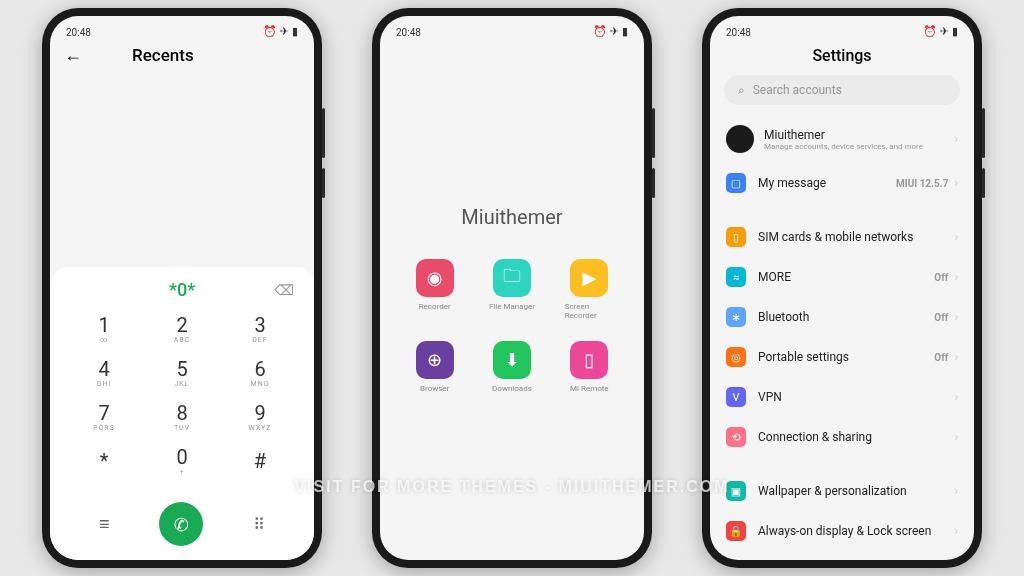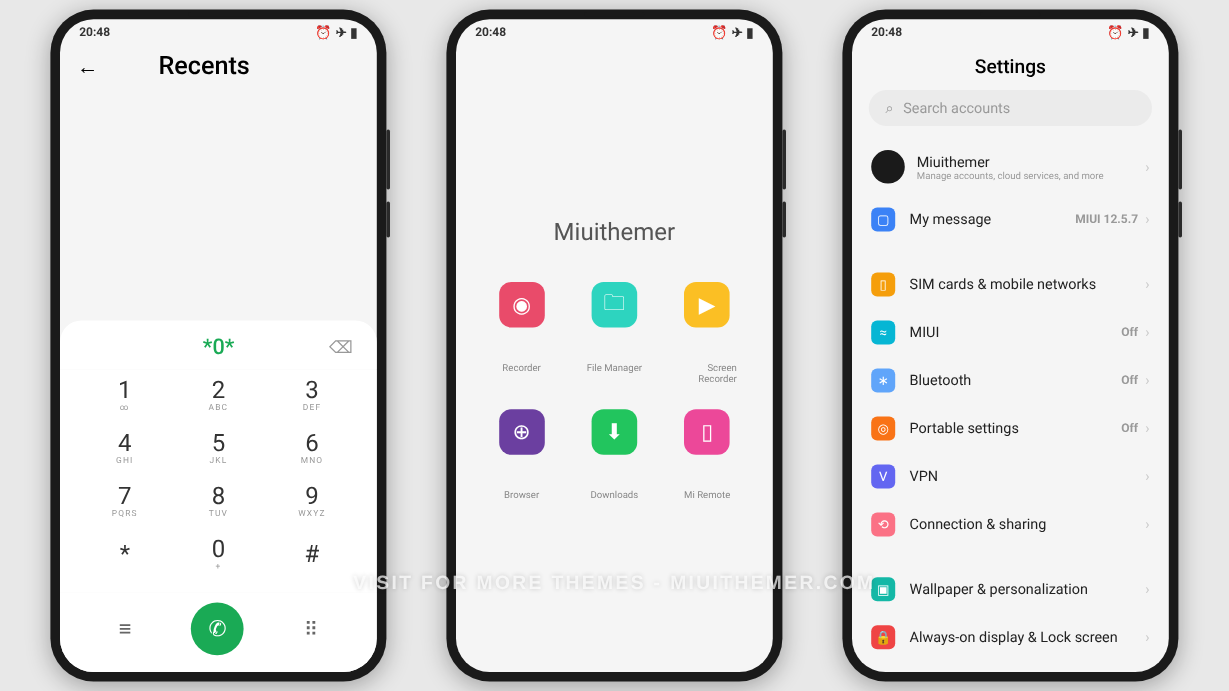--- a/index.html
+++ b/index.html
@@ -5,27 +5,27 @@
 * { margin: 0; padding: 0; box-sizing: border-box; font-family: -apple-system, BlinkMacSystemFont, "Segoe UI", Roboto, sans-serif; }
 body { background: #e8e8e8; width: 1024px; height: 576px; display: flex; justify-content: center; align-items: center; gap: 50px; position: relative; }
 
 .phone { width: 280px; height: 560px; background: #1a1a1a; border-radius: 36px; padding: 8px; position: relative; box-shadow: 0 4px 20px rgba(0,0,0,0.3); }
 .screen { width: 100%; height: 100%; background: #f5f5f5; border-radius: 28px; overflow: hidden; display: flex; flex-direction: column; position: relative; }
 .notch { position: absolute; top: 2px; left: 50%; transform: translateX(-50%); width: 50px; height: 4px; background: #1a1a1a; border-radius: 2px; z-index: 10; }
 .side-btn { position: absolute; background: #2a2a2a; border-radius: 2px; }
 .side-btn.vol { right: -3px; top: 100px; width: 3px; height: 50px; }
 .side-btn.pwr { right: -3px; top: 160px; width: 3px; height: 30px; }
 
-.statusbar { height: 22px; display: flex; justify-content: space-between; align-items: center; padding: 0 16px; font-size: 10px; font-weight: 700; color: #333; }
+.statusbar { height: 22px; display: flex; justify-content: space-between; align-items: flex-end; padding: 0 16px; font-size: 10px; font-weight: 400; color: #333; }
 .status-icons { display: flex; gap: 3px; align-items: center; font-size: 11px; }
 
 
 .dialer-head { display: flex; align-items: center; padding: 6px 14px; gap: 50px; }
 .back-arrow { font-size: 18px; cursor: pointer; }
-.dialer-title { font-size: 21px; font-weight: 500; }
+.dialer-title { font-size: 17px; font-weight: 500; }
 .dialer-actions { display: flex; flex-direction: column; padding: 4px 14px; gap: 0; }
 .dialer-action { color: #0b84ff; font-size: 12px; padding: 10px 0; cursor: pointer; }
 .dialer-spacer { flex: 1; }
 .dial-display { background: #fff; border-radius: 18px 18px 0 0; padding: 12px 20px 8px; display: flex; justify-content: space-between; align-items: center; }
 .dial-number { color: #1aaa55; font-size: 18px; font-weight: 500; flex: 1; text-align: center; }
 .dial-delete { color: #999; font-size: 14px; cursor: pointer; }
 .keypad { background: #fff; padding: 0 24px 10px; }
 .keyrow { display: flex; justify-content: space-between; margin-bottom: 2px; }
 .key { width: 60px; height: 42px; display: flex; flex-direction: column; align-items: center; justify-content: center; cursor: pointer; }
 .key-num { font-size: 20px; font-weight: 400; color: #333; line-height: 1; }
@@ -34,21 +34,21 @@
 .dial-menu { font-size: 18px; color: #666; cursor: pointer; }
 .call-btn { width: 44px; height: 44px; border-radius: 50%; background: #1aaa55; display: flex; align-items: center; justify-content: center; color: #fff; font-size: 18px; cursor: pointer; }
 .dial-grid { font-size: 16px; color: #666; cursor: pointer; }
 
 
 .home-wrap { flex: 1; display: flex; flex-direction: column; align-items: center; justify-content: center; padding: 0 30px; }
 .home-title { font-size: 20px; font-weight: 400; color: #555; margin-bottom: 30px; }
 .app-grid { display: grid; grid-template-columns: repeat(3, 1fr); gap: 20px 28px; }
 .app { display: flex; flex-direction: column; align-items: center; cursor: pointer; }
 .app-icon { width: 38px; height: 38px; border-radius: 10px; display: flex; align-items: center; justify-content: center; color: #fff; font-size: 18px; margin-bottom: 5px; }
-.app-label { font-size: 8px; color: #888; text-align: right; line-height: 1.2; margin-top: 24px; }
+.app-label { font-size: 8px; color: #888; text-align: left; line-height: 1.2; }
 .ic-red { background: #e94b6a; }
 .ic-teal { background: #2dd4bf; }
 .ic-yellow { background: #fbbf24; }
 .ic-purple { background: #6b3fa0; }
 .ic-green { background: #22c55e; }
 .ic-pink { background: #ec4899; }
 
 
 .settings-title { text-align: center; font-size: 16px; font-weight: 500; padding: 8px 0 10px; }
 .search-box { margin: 0 14px 10px; background: #ebebeb; border-radius: 18px; padding: 8px 14px; display: flex; align-items: center; gap: 8px; color: #999; font-size: 12px; cursor: pointer; }
@@ -228,21 +228,21 @@
     <div class="search-box">
       <span>⌕</span>
       <span>Search accounts</span>
     </div>
     <div class="settings-list">
       <div class="sgroup">
         <div class="sitem">
           <div class="sitem-avatar"></div>
           <div class="sitem-body">
             <div class="sitem-title">Miuithemer</div>
-            <div class="sitem-sub">Manage accounts, cloud services, and more</div>
+            <div class="sitem-sub">Manage accounts, device services, and more</div>
           </div>
           <span class="sitem-chev">›</span>
         </div>
         <div class="sitem">
           <div class="sitem-icon si-blue">
               <span>▢</span>
             </div>
           <div class="sitem-body">
             <div class="sitem-title">My message</div>
           </div>
@@ -254,21 +254,21 @@
           <div class="sitem">
             <div class="sitem-icon si-yellow">▯</div>
             <div class="sitem-body">
               <div class="sitem-title">SIM cards &amp; mobile networks</div>
             </div>
             <span class="sitem-chev">›</span>
           </div>
           <div class="sitem">
             <div class="sitem-icon si-cyan">≈</div>
             <div class="sitem-body">
-              <div class="sitem-title">MIUI</div>
+              <div class="sitem-title">MORE</div>
             </div>
             <span class="sitem-val">Off</span>
             <span class="sitem-chev">›</span>
           </div>
           <div class="sitem">
             <div class="sitem-icon si-lblue">∗</div>
             <div class="sitem-body">
               <div class="sitem-title">Bluetooth</div>
             </div>
             <span class="sitem-val">Off</span>

